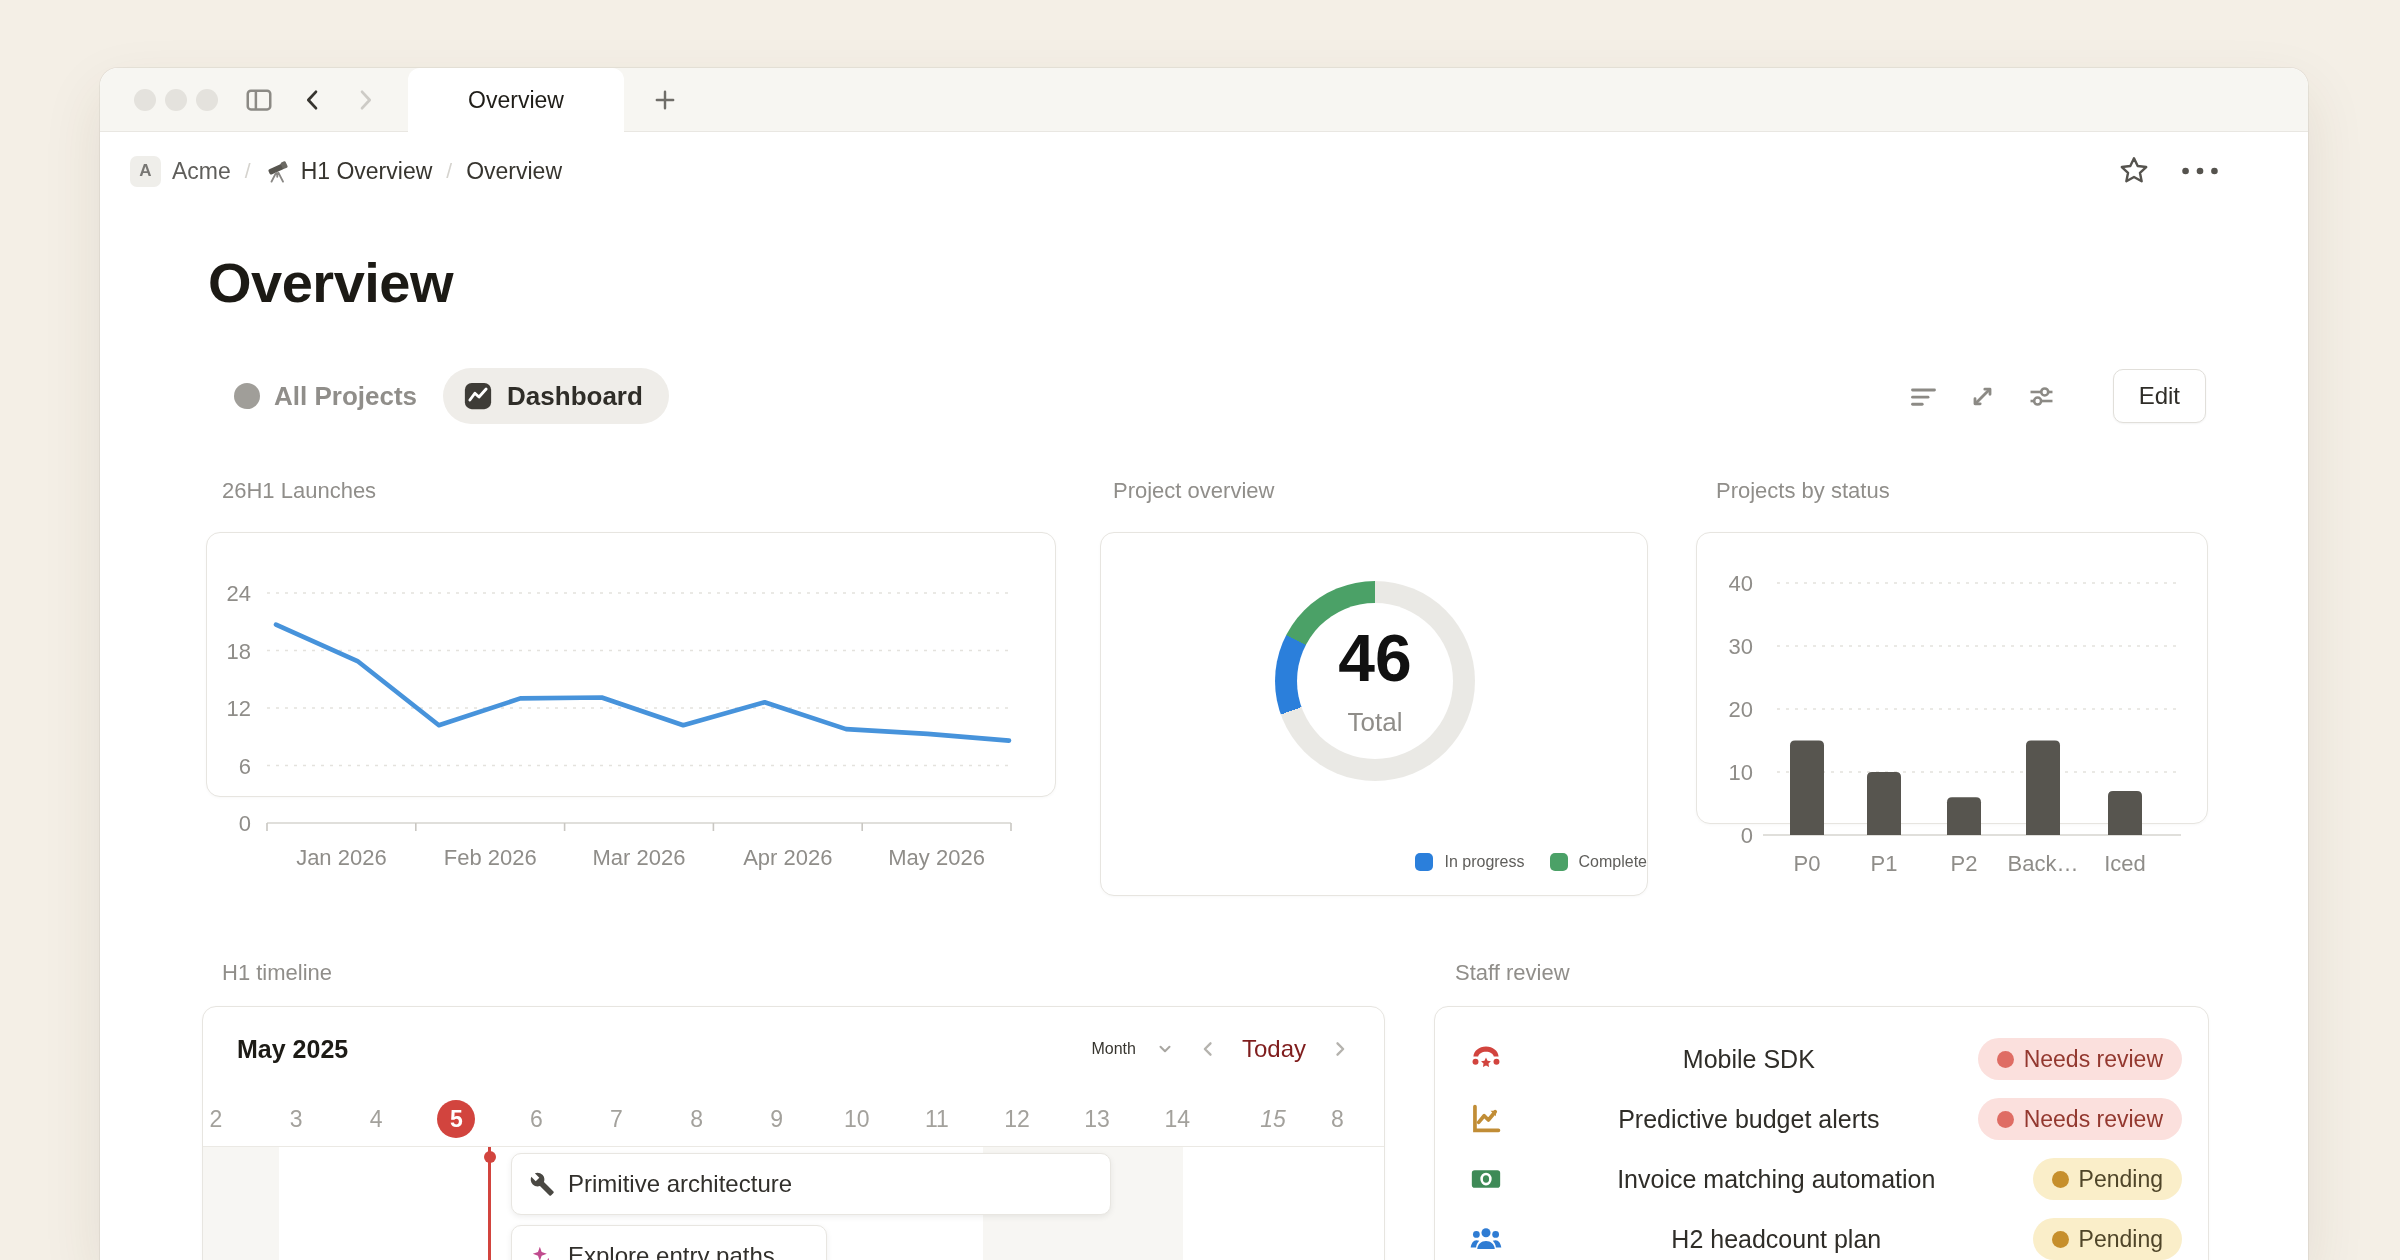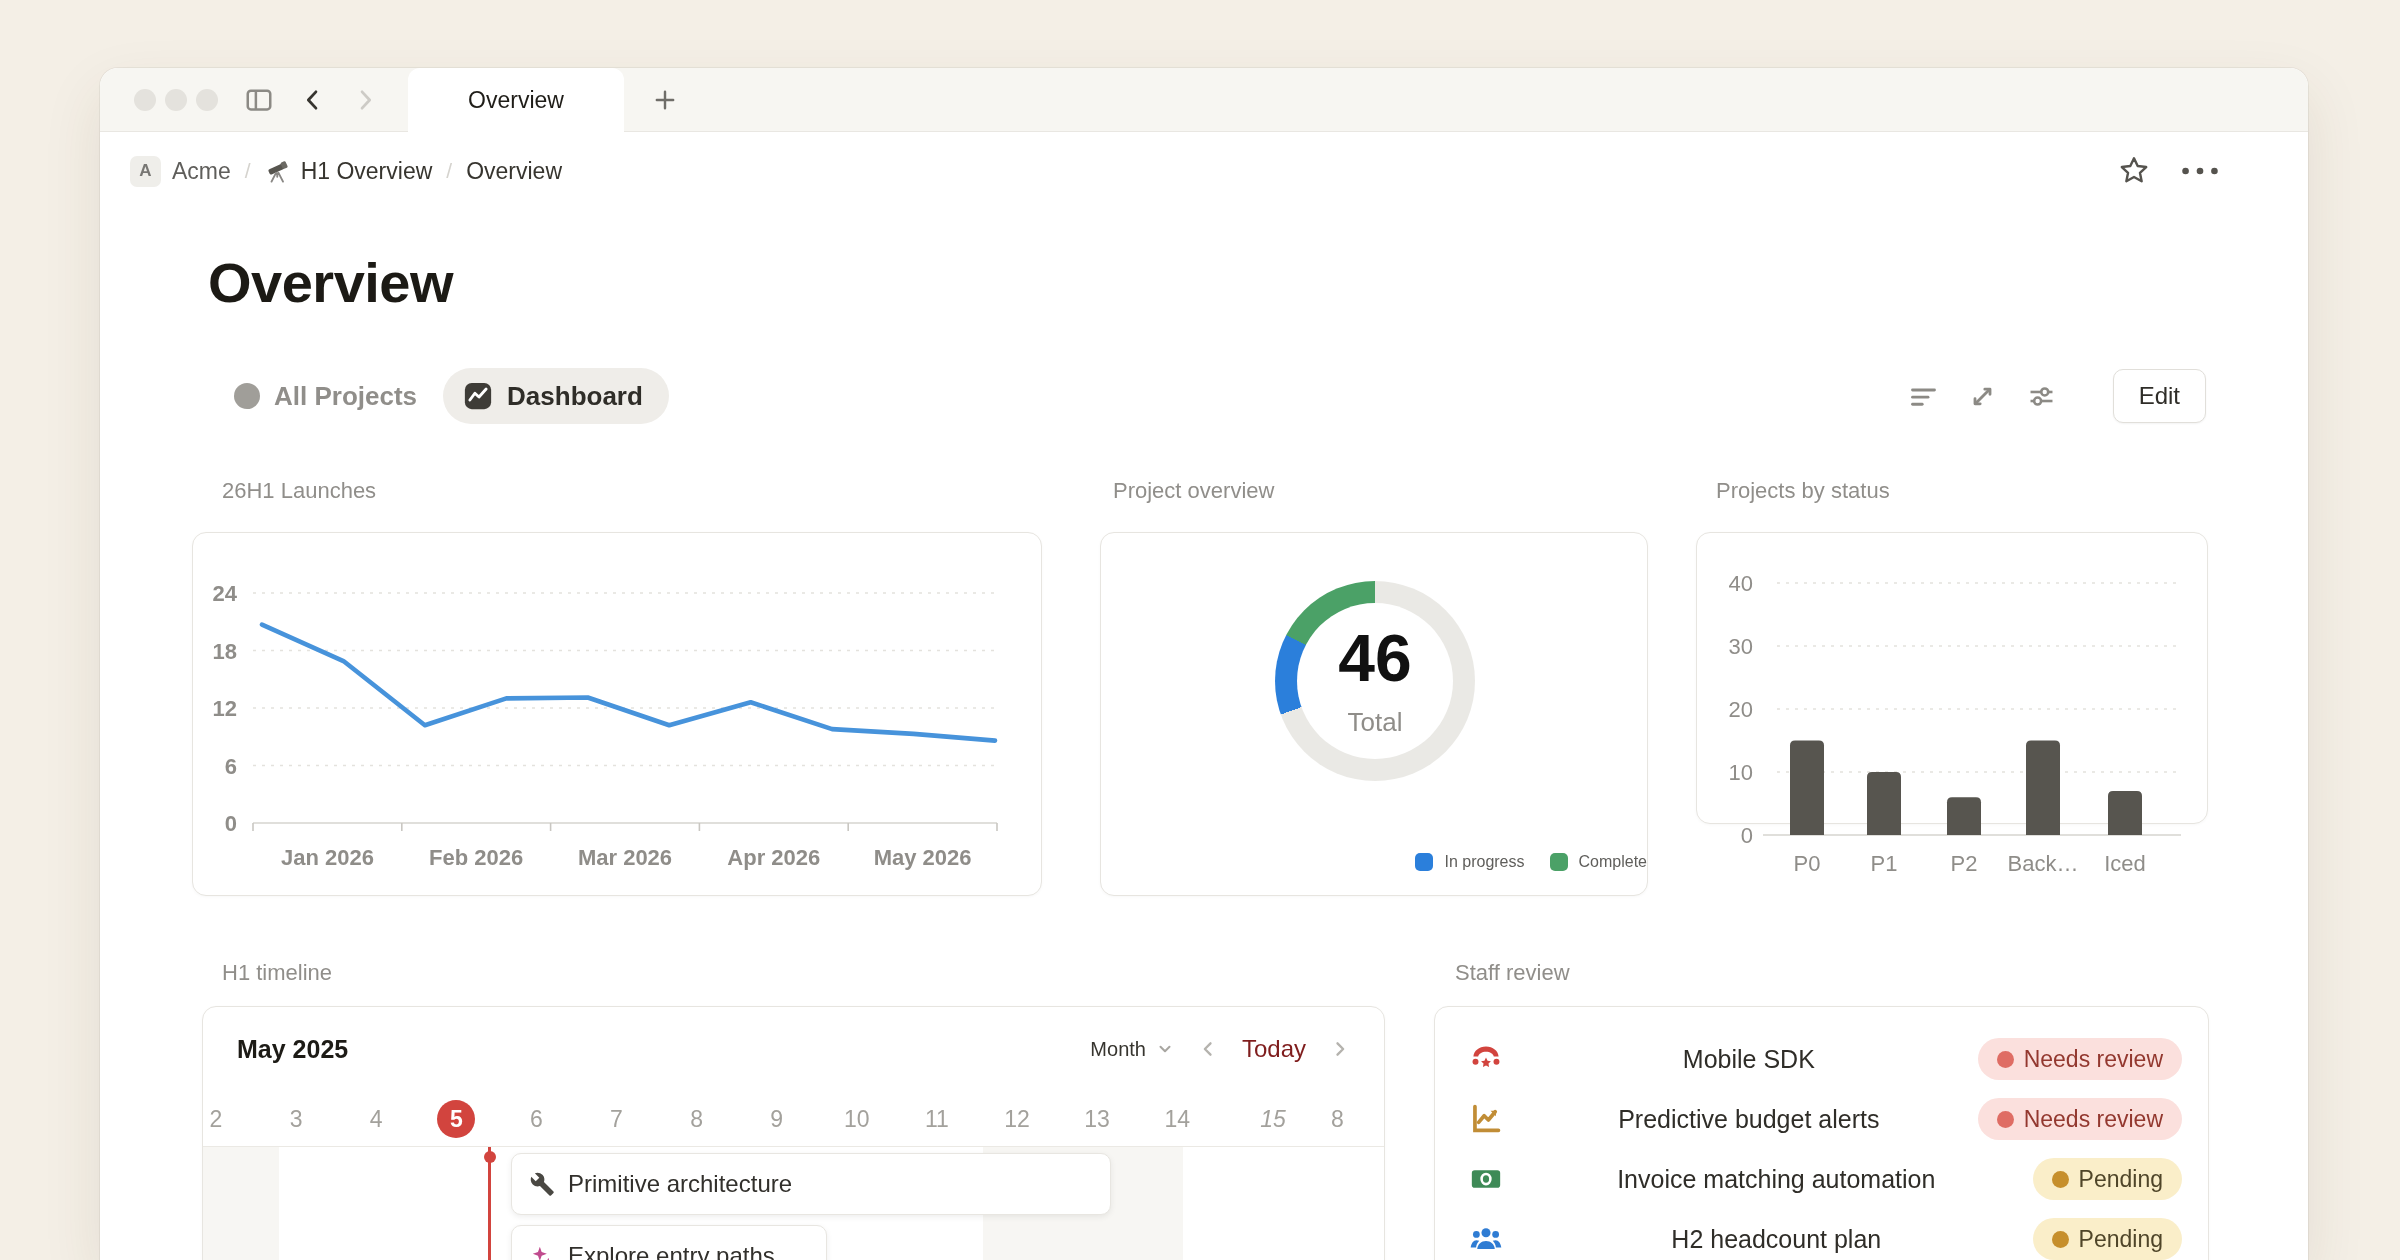--- a/index.html
+++ b/index.html
@@ -73,21 +73,21 @@
     border:1px solid #E1DFDA; border-radius:10px; font-size:24px; font-weight:500;
     color:#2F2D28; display:flex; align-items:center;
     box-shadow:0 1px 2px rgba(0,0,0,.05);
   }
   
   .sec-title { position:absolute; font-size:22px; color:#908E8A; }
   .card {
     position:absolute; background:#fff; border:1px solid #E7E5E0; border-radius:14px;
     box-shadow:0 1px 3px rgba(0,0,0,.03);
   }
-  #card-line   { left:92px;  top:464px; width:850px;  height:364px;font-weight:bold; }
+  #card-line   { left:106px;  top:464px; width:850px;  height:265px; }
   #card-donut  { left:1000px; top:464px; width:548px;  height:364px; }
   #card-bar    { left:1596px; top:464px; width:512px;  height:292px; }
   #card-timeline { left:102px; top:938px; width:1183px; height:330px; overflow:hidden; }
   #card-staff    { left:1334px; top:938px; width:775px; height:330px; }
   
   .donut-wrap { position:absolute; left:174px; top:48px; width:200px; height:200px; }
   .donut { width:200px; height:200px; border-radius:50%; position:relative; }
   .donut::after { content:""; position:absolute; inset:22px; border-radius:50%; background:#fff; }
   .donut-center {
     position:absolute; inset:0; display:flex; flex-direction:column;
@@ -98,21 +98,21 @@
   .legend {
     position:absolute; left:0; right:0; bottom:24px; display:flex;
     justify-content:flex-end; gap:25px; font-size:16px; color:#5F5E5B;
   }
   .legend-item { display:flex; align-items:center; gap:11px; }
   .swatch { width:18px; height:18px; border-radius:5px; }
   
   .tl-head { height:84px; display:flex; align-items:center; padding:0 34px 0 34px; }
   .tl-month { font-size:25px; font-weight:700; color:#1D1B16; }
   .tl-controls { margin-left:auto; display:flex; align-items:center; gap:24px; }
-  .tl-view { display:flex; align-items:center; gap:10px; font-size:20px; color:#37352F; }
+  .tl-view { display:flex; align-items:center; gap:20px; font-size:16px; color:#37352F; }
   .tl-today { font-size:24px; color:#7f1d1d; }
   .tl-arrow { display:flex; align-items:center; }
   .tl-dates { position:relative; height:56px; border-bottom:1px solid #EBE9E4; }
   .tl-date {
     position:absolute; top:0; width:80px; height:56px; display:flex;
     align-items:center; justify-content:center; font-size:23px; color:#A3A19C;
   }
   .tl-date .today-circle {
     width:38px; height:38px; border-radius:50%; background:#D2443E; color:#fff;
     display:flex; align-items:center; justify-content:center; font-weight:600;

